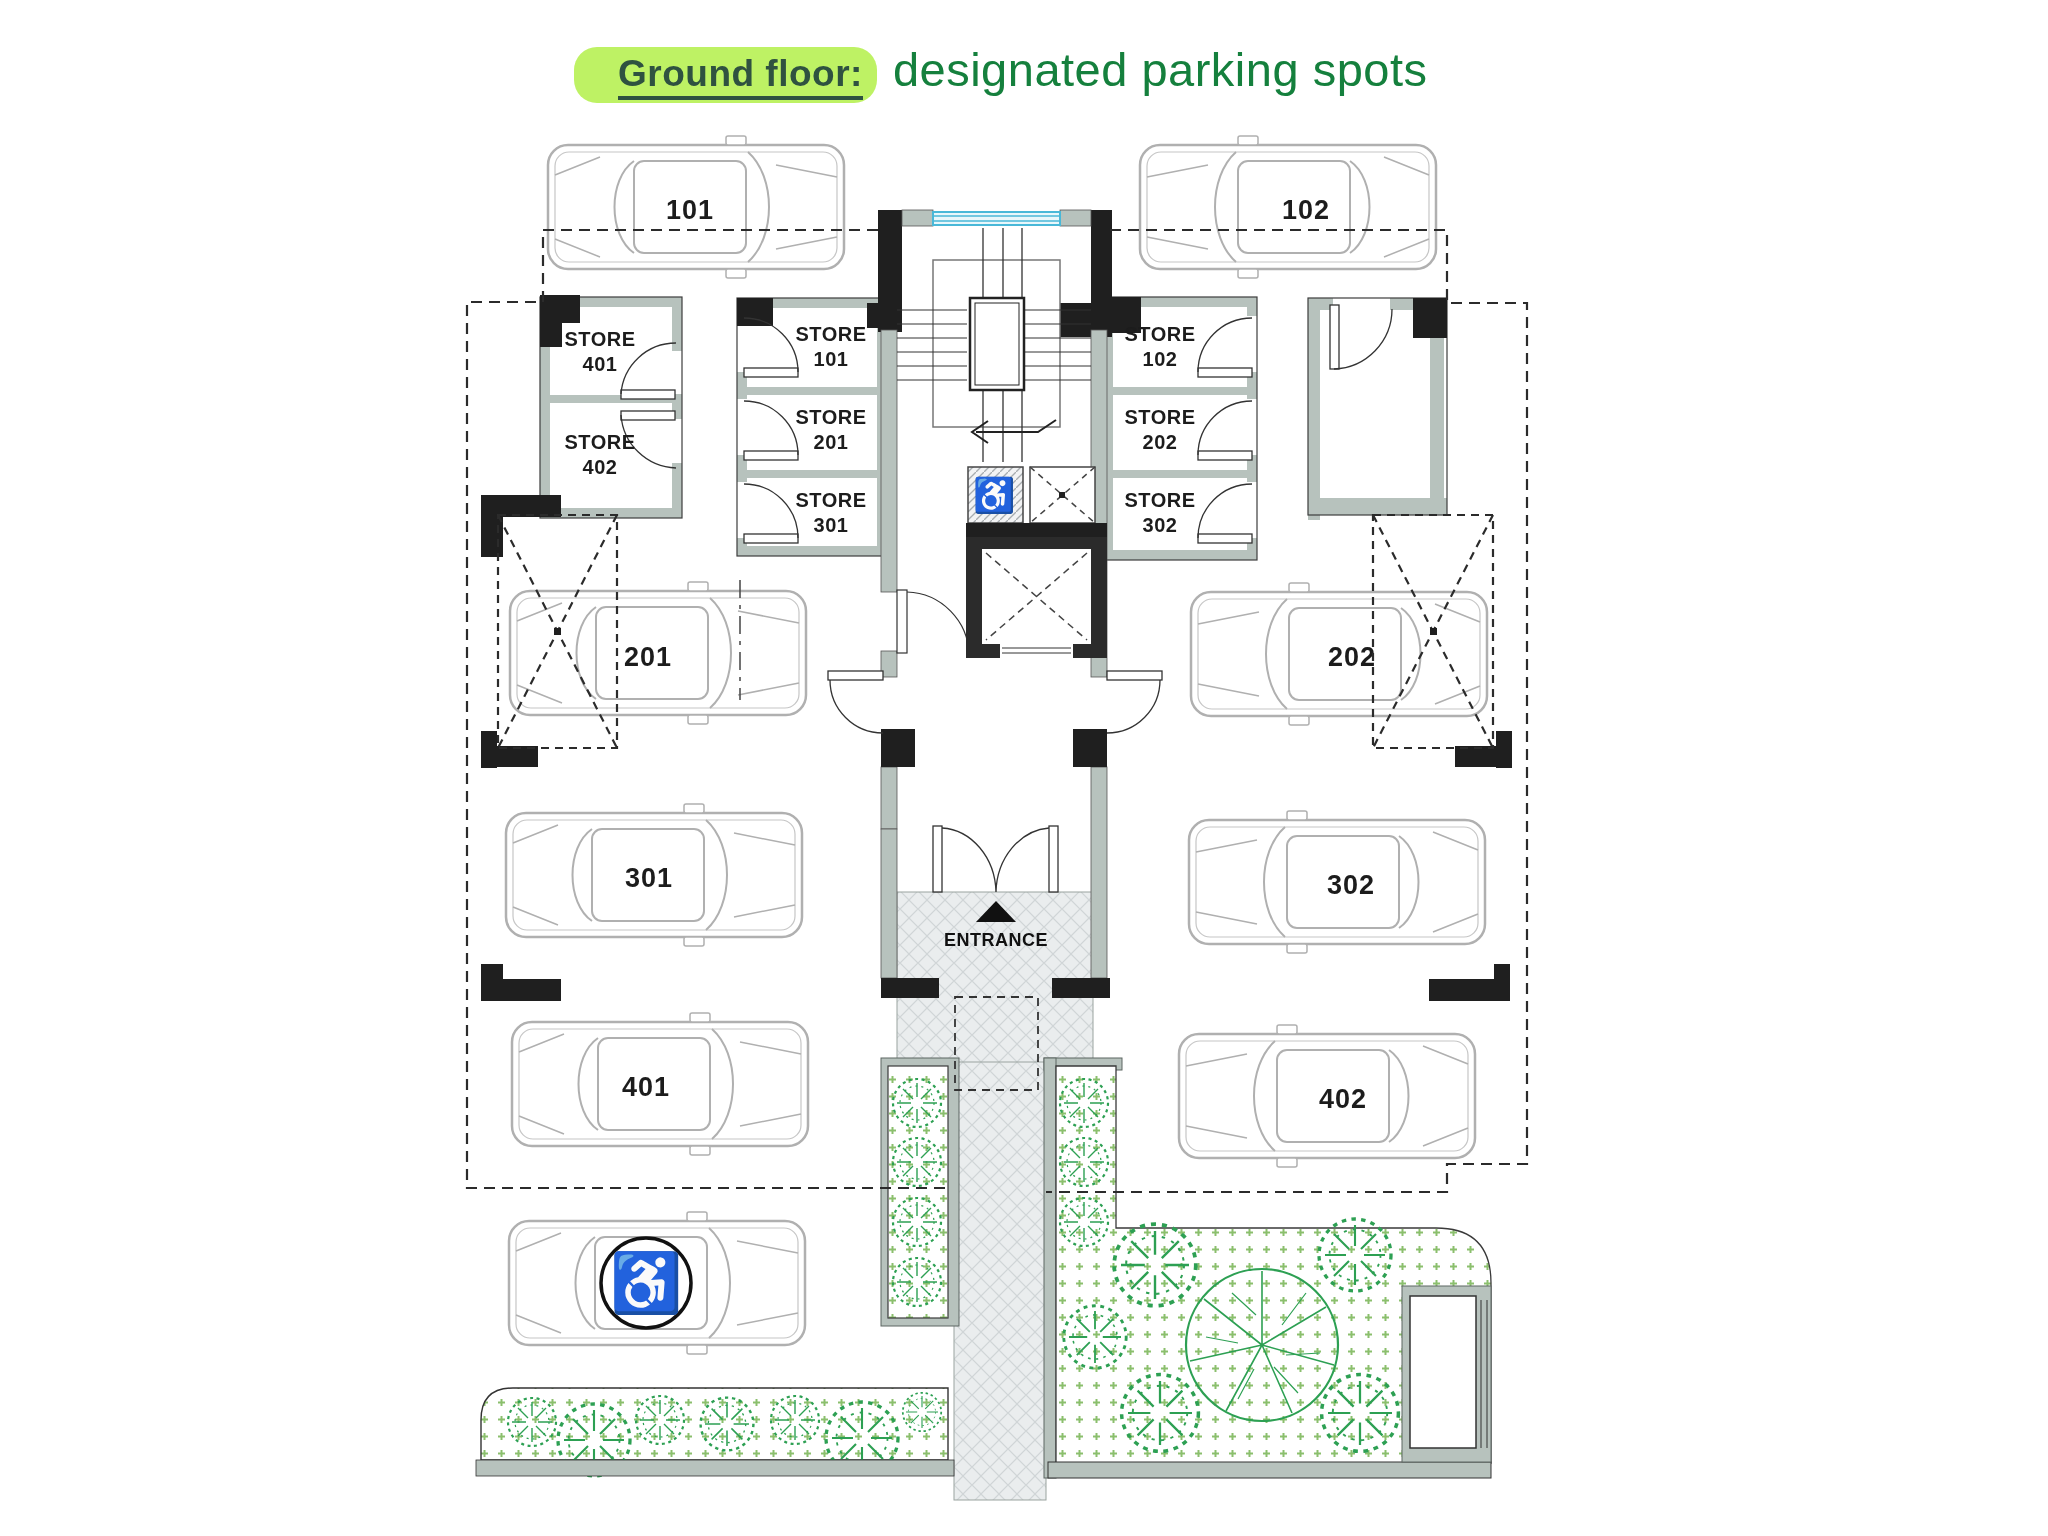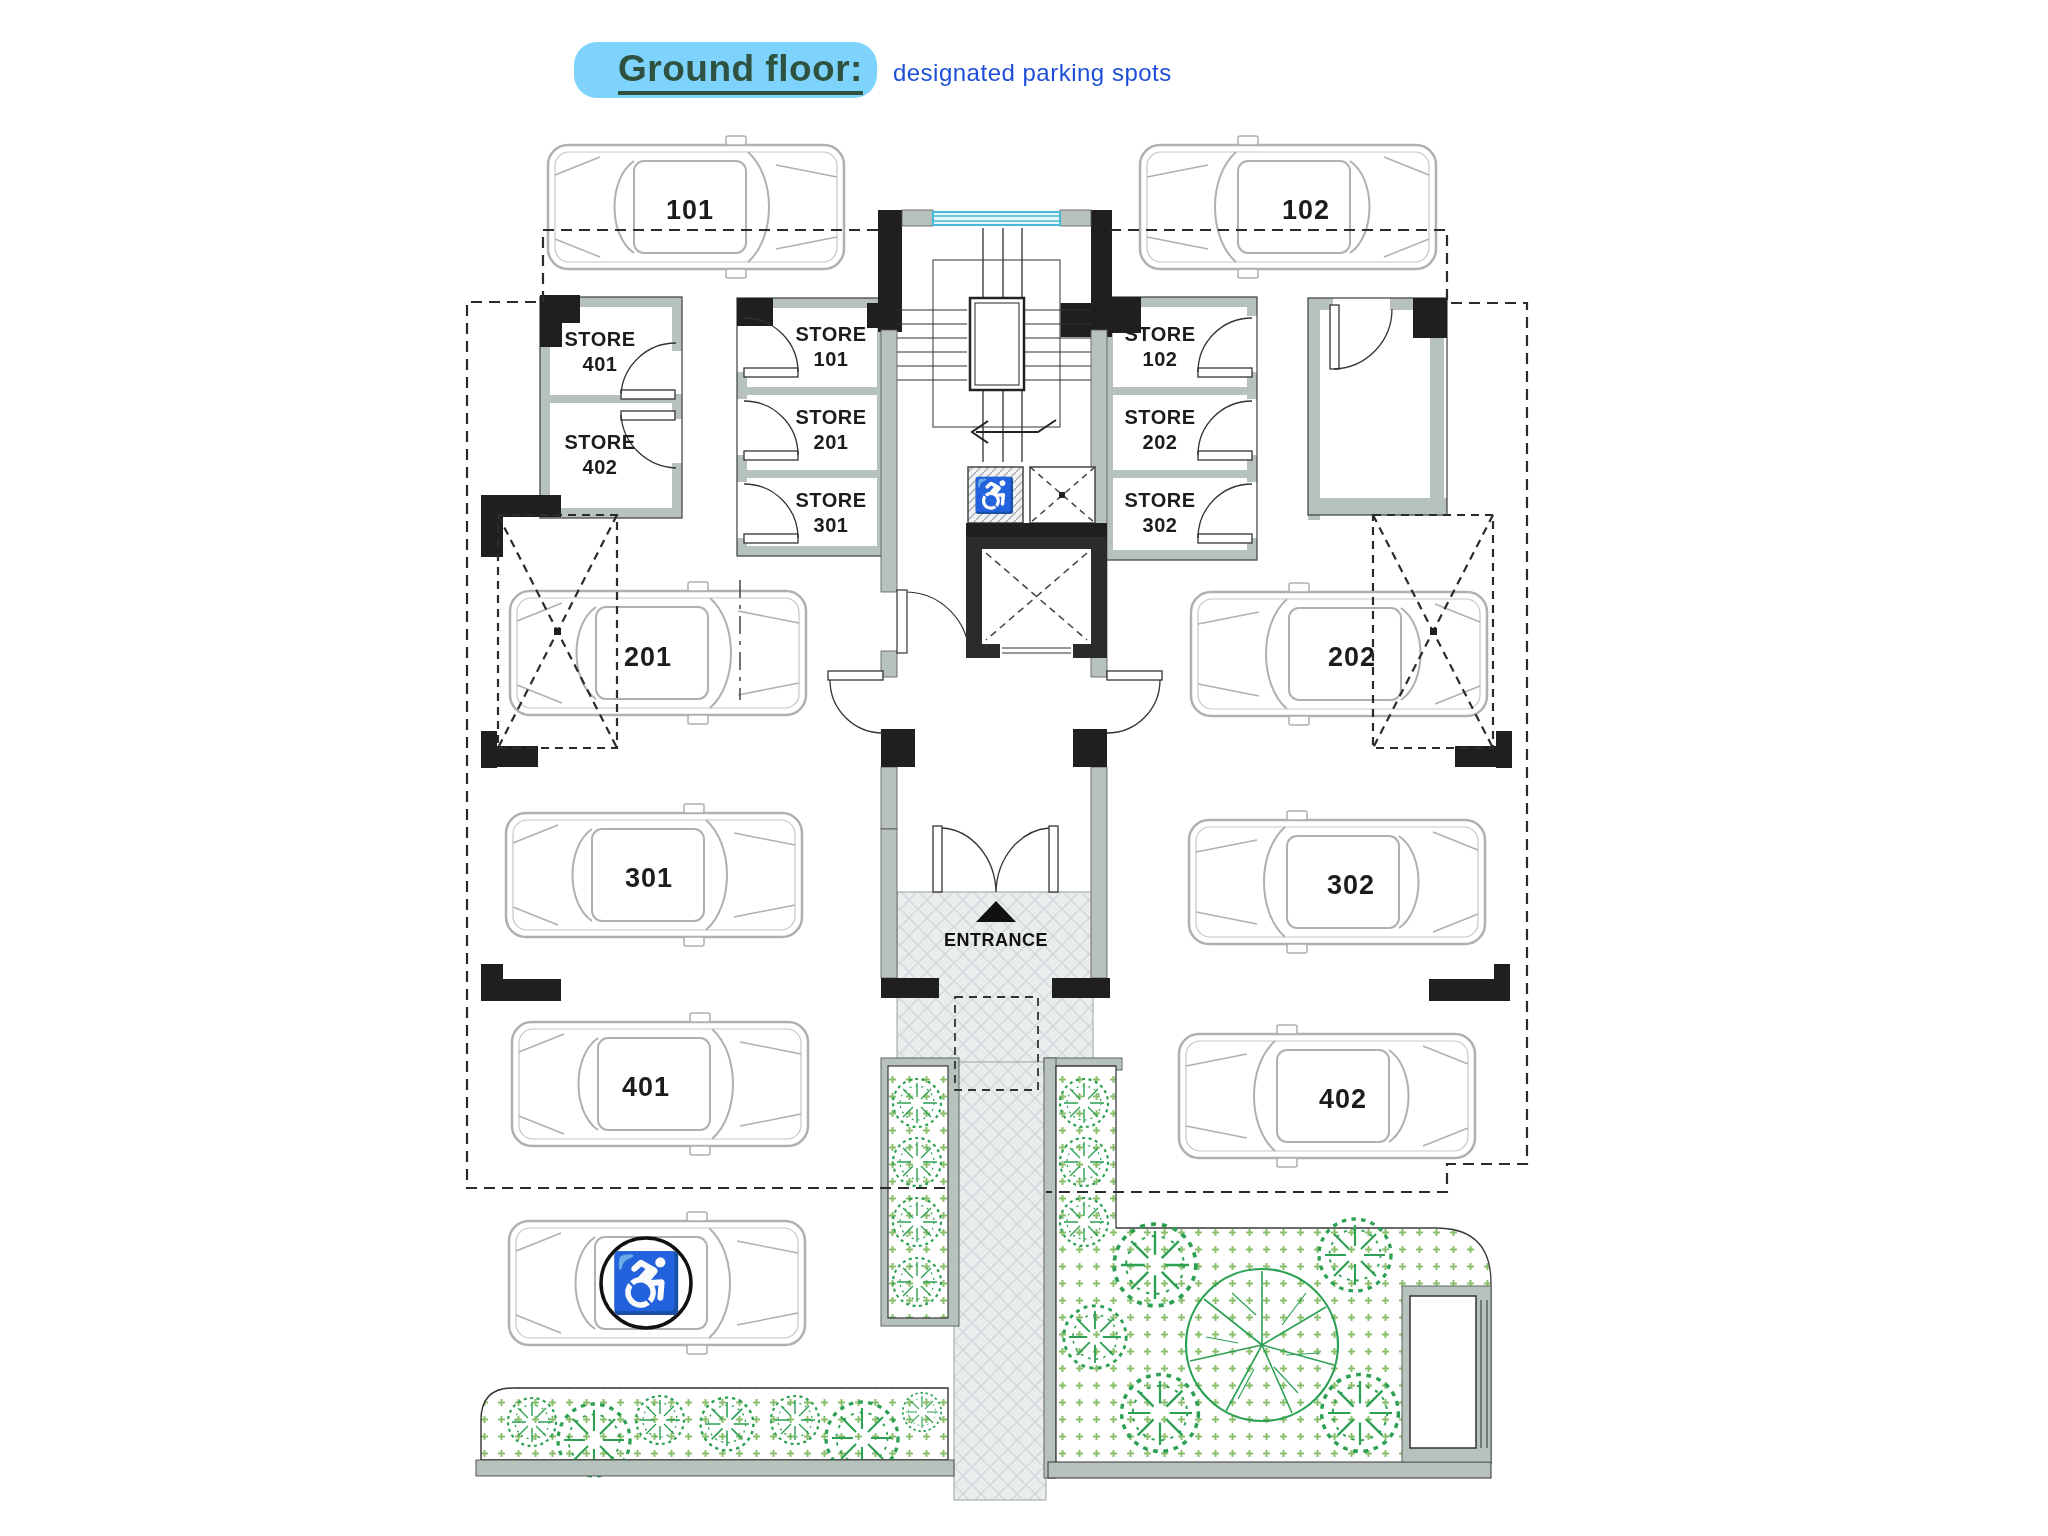--- a/index.html
+++ b/index.html
@@ -1,22 +1,22 @@
 <!DOCTYPE html>
 <html><head>
 <meta charset="utf-8">
 <style>
   html,body{margin:0;padding:0;background:#fff;}
   #stage{position:relative;width:2048px;height:1536px;background:#fff;overflow:hidden;
          font-family:"Liberation Sans",sans-serif;}
   #plan-title{position:absolute;left:574px;top:42px;white-space:nowrap;}
-  #plan-title .hl{display:inline-block;background:#7dd3fc;padding:6px 14px 8px 44px;border-radius:23px;}
+  #plan-title .hl{display:inline-block;background:#bef264;padding:6px 14px 8px 44px;border-radius:23px;}
   #plan-title .hl span{font-size:37px;font-weight:bold;color:#2f5240;
         border-bottom:4px solid #2f5240;padding-bottom:2px;letter-spacing:.5px;}
-  #plan-title .sub{font-size:24px;color:#1d4ed8;margin-left:16px;letter-spacing:.5px;}
+  #plan-title .sub{font-size:47px;color:#15803d;margin-left:16px;letter-spacing:.5px;}
   svg text{font-family:"Liberation Sans",sans-serif;}
   .carlbl{font-size:27px;font-weight:bold;fill:#1c1c1c;letter-spacing:1px;}
   .storelbl{font-size:20px;font-weight:bold;fill:#1c1c1c;letter-spacing:.5px;}
   .entlbl{font-size:18px;font-weight:bold;fill:#111;letter-spacing:.5px;}
 </style>
 </head>
 <body>
 
 <div id="stage">
 

